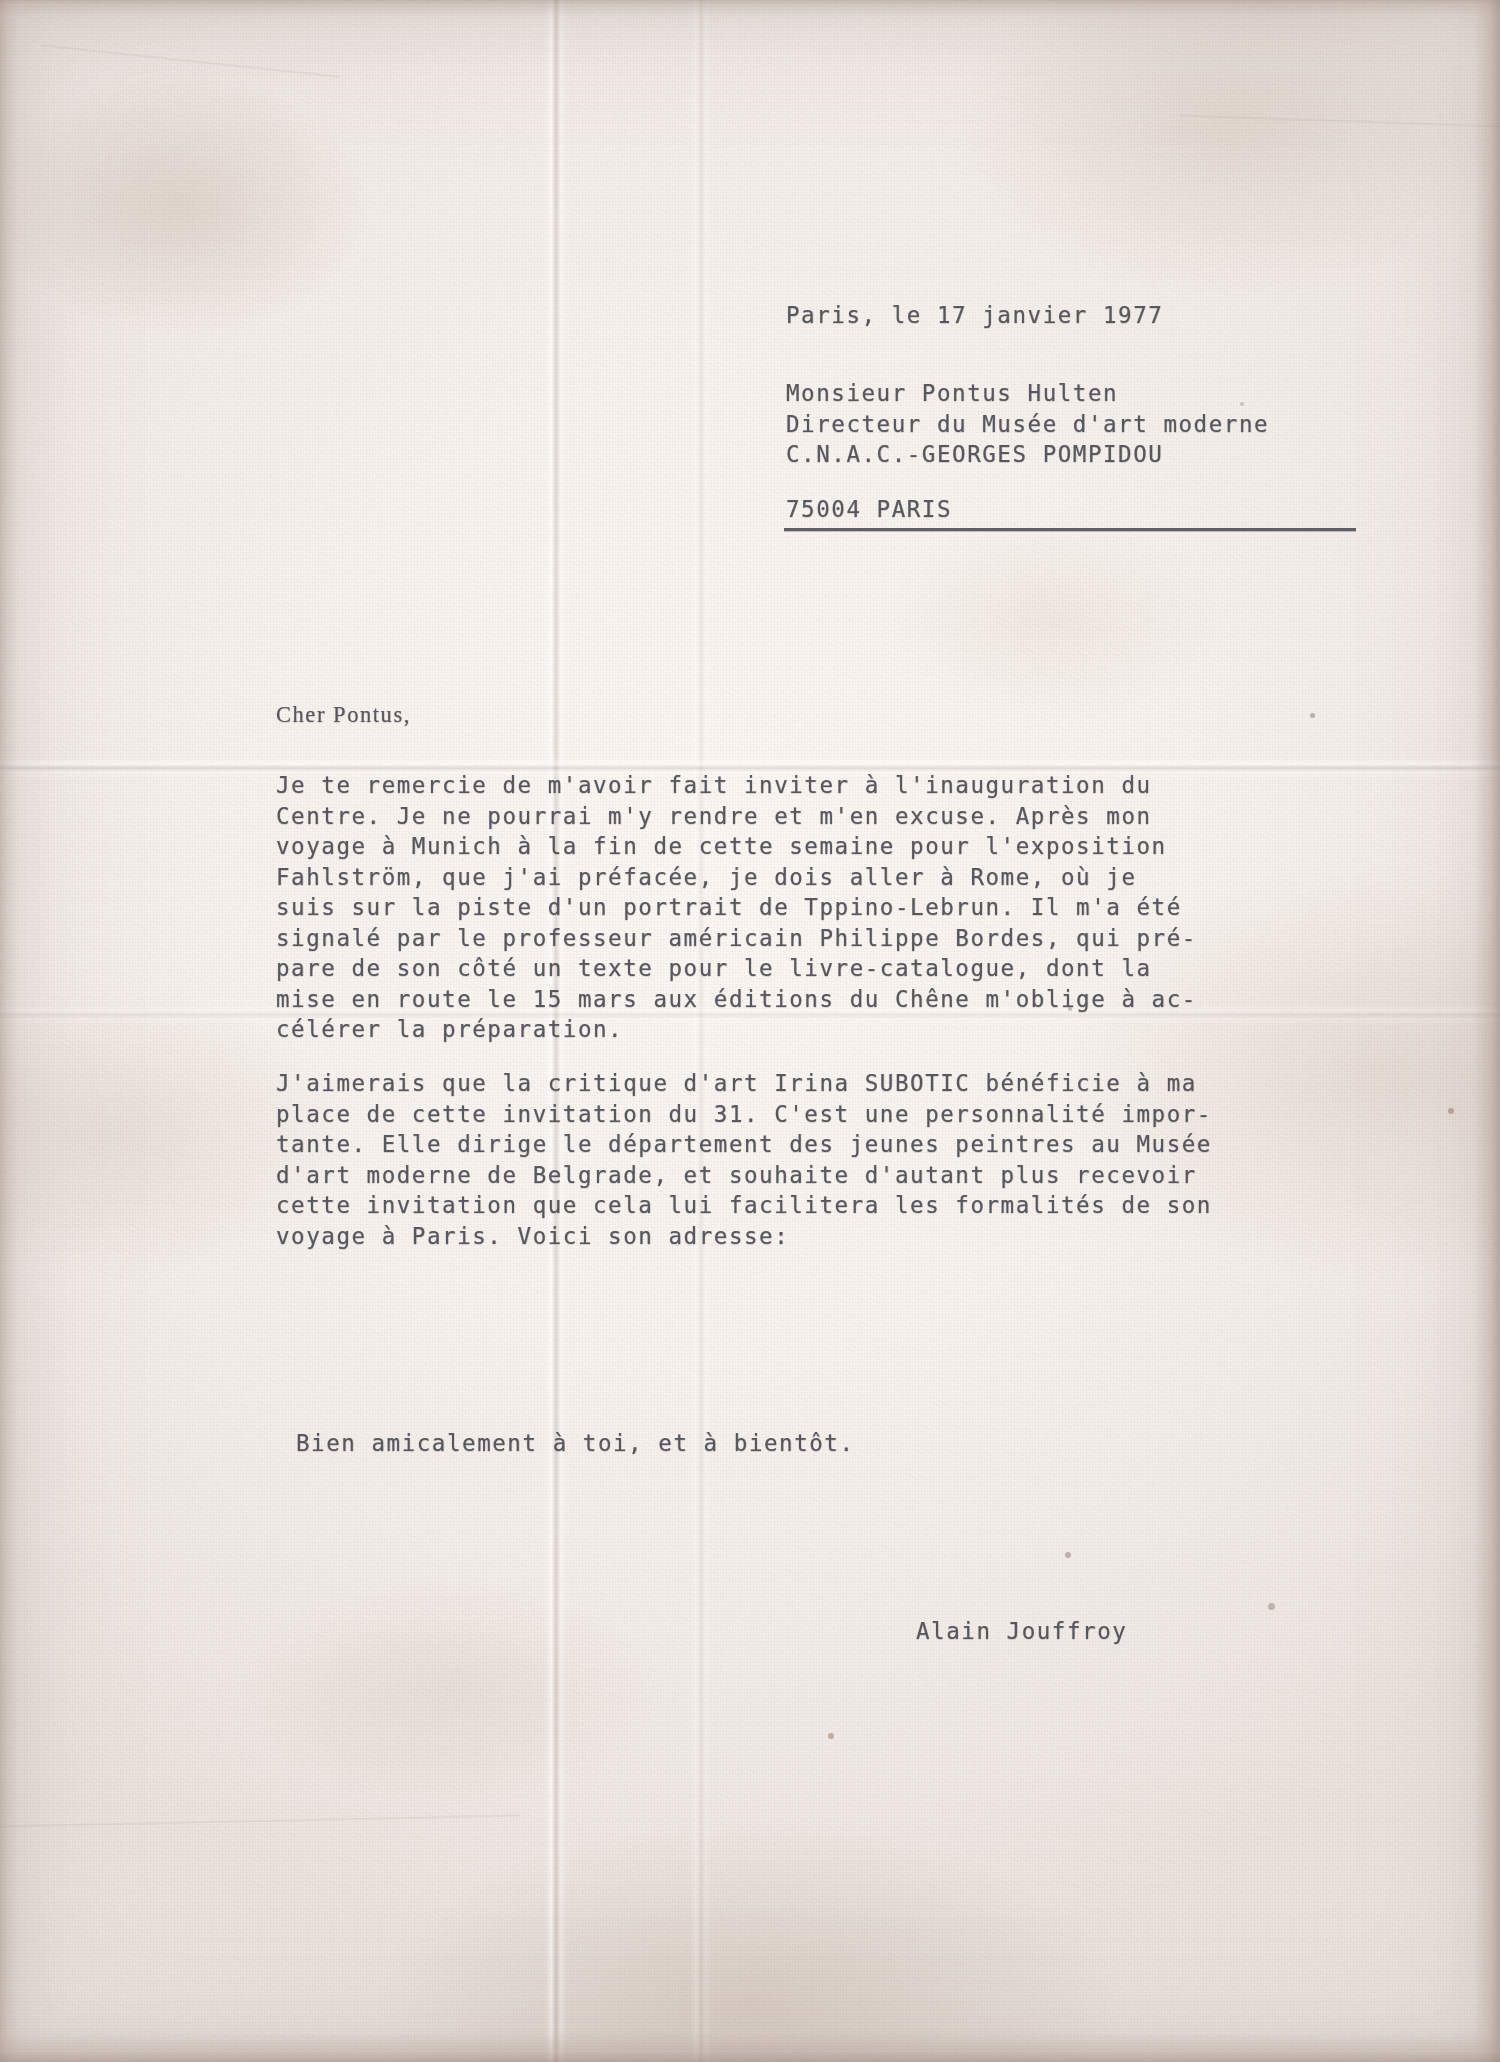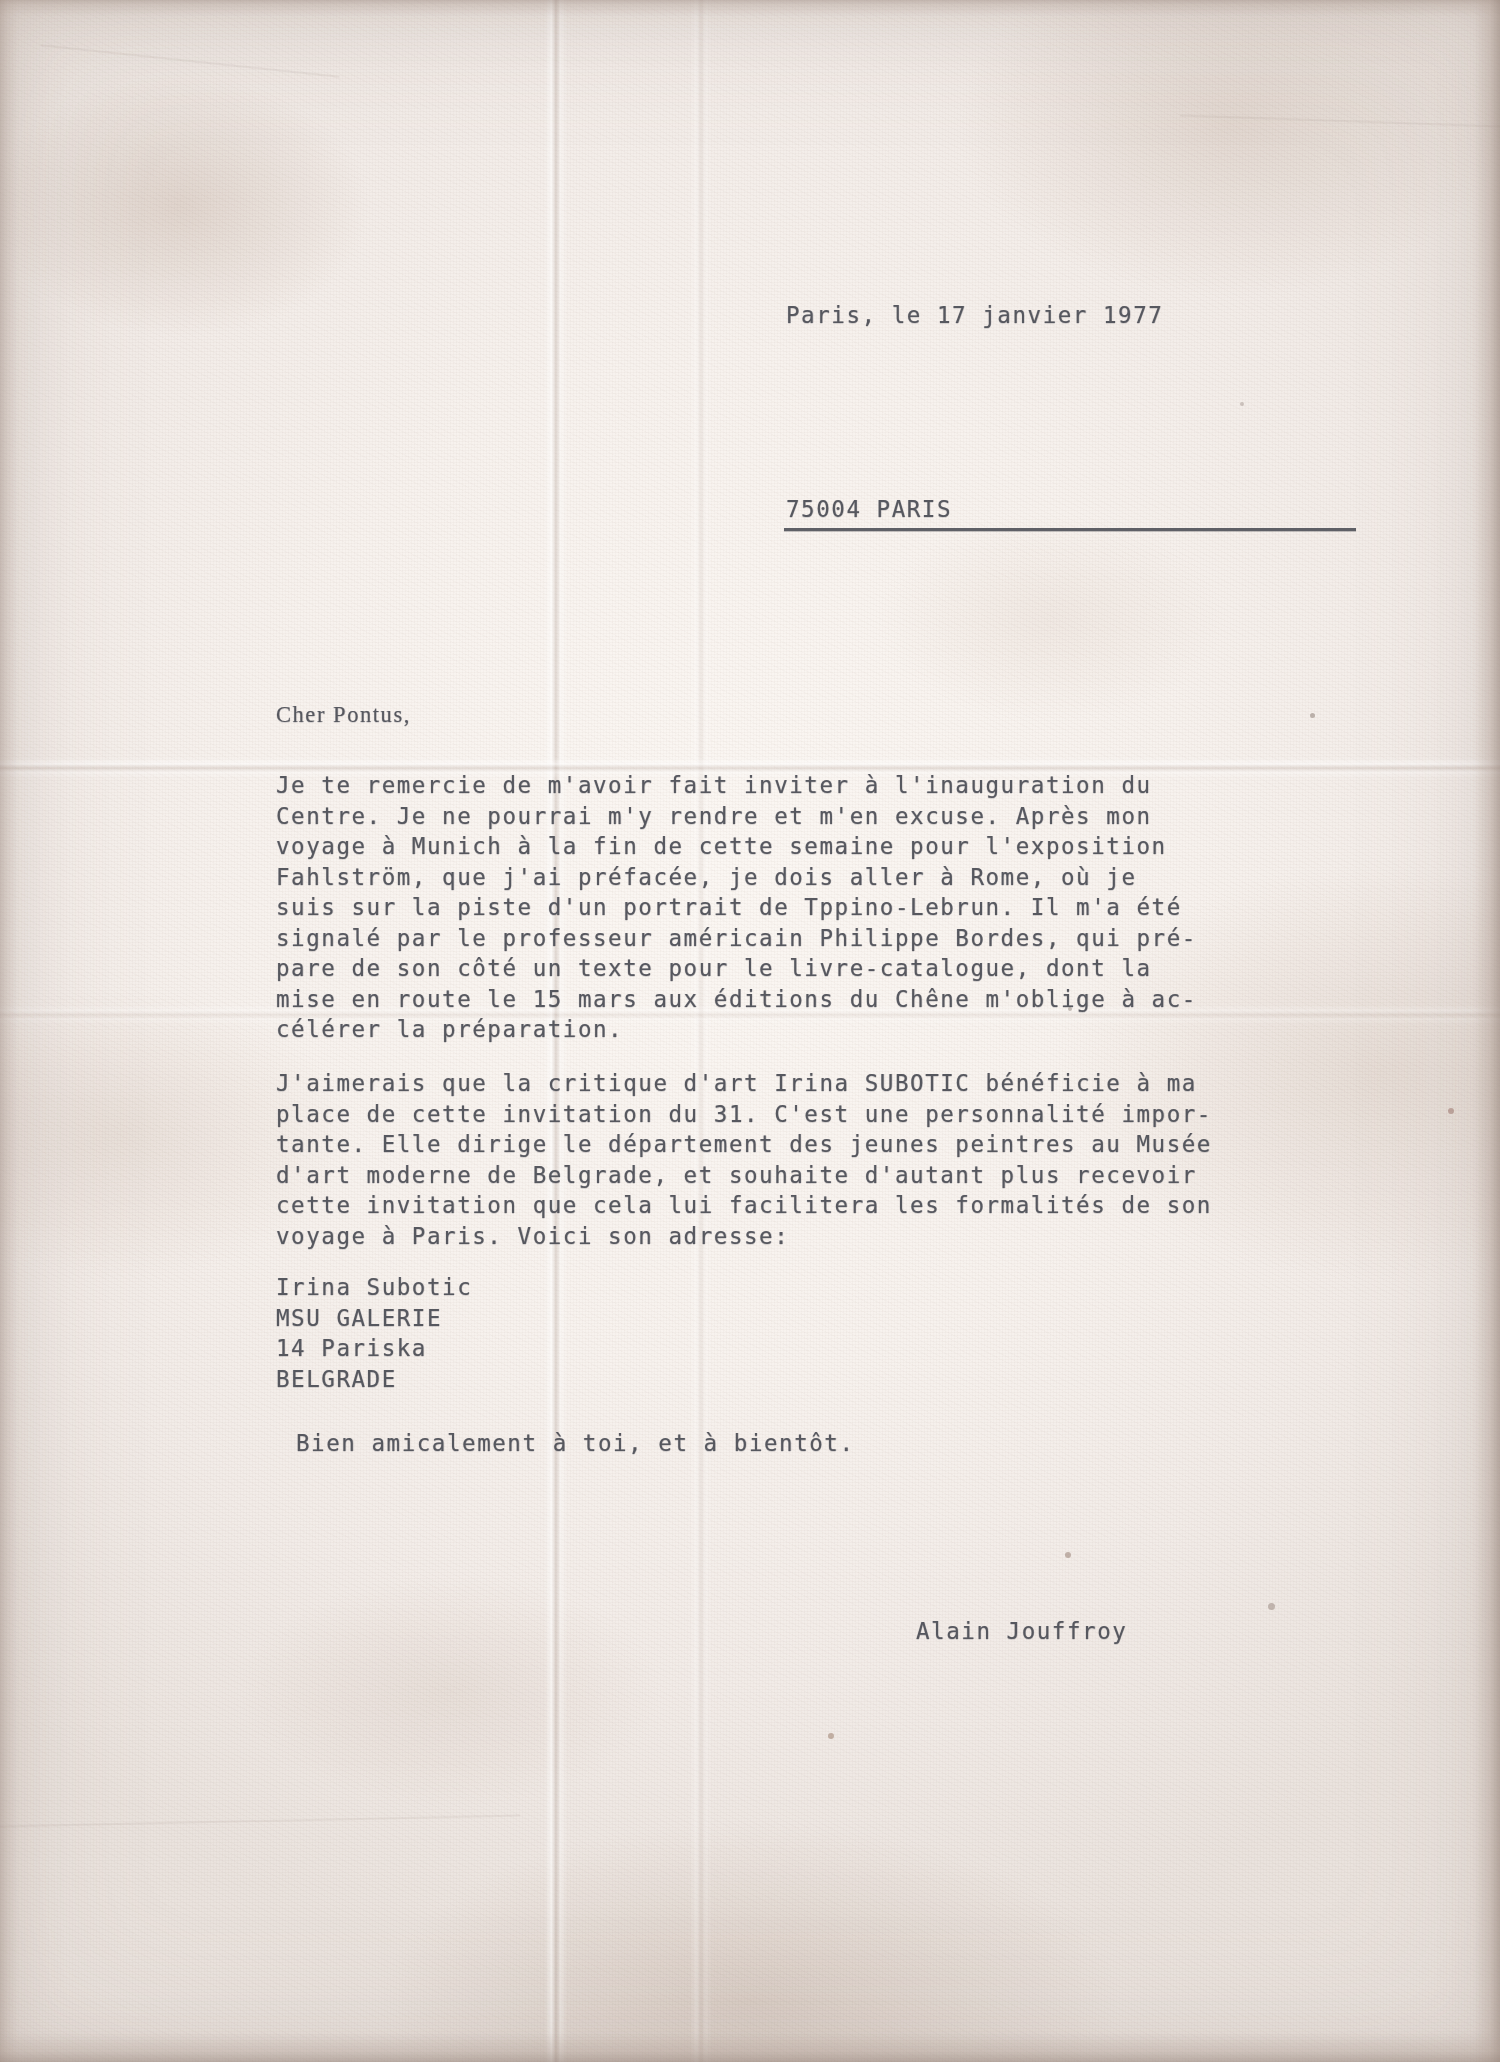--- a/index.html
+++ b/index.html
@@ -187,20 +187,23 @@
   <div class="fold-v" style="left:545px;"></div>
   <div class="fold-v" style="left:690px; opacity:0.45;"></div>
   <div class="fold-h" style="top:758px;"></div>
   <div class="fold-h" style="top:1005px; opacity:0.55;"></div>
   <div class="crease-soft" style="left:0; top:1820px; width:520px; height:2px; transform:rotate(-1.2deg);"></div>
   <div class="crease-soft" style="left:1180px; top:120px; width:320px; height:2px; transform:rotate(2deg);"></div>
   <div class="crease-soft" style="left:40px; top:60px; width:300px; height:2px; transform:rotate(6deg);"></div>
 
   <div class="typed date-line">Paris, le 17 janvier 1977</div>
 
+  <div class="typed addressee">Monsieur Pontus Hulten
+Directeur du Musée d'art moderne
+C.N.A.C.-GEORGES POMPIDOU</div>
 
   <div class="typed addressee-city">75004 PARIS</div>
 
   <div class="addr-underline"></div>
 
   <div class="typed salutation">Cher Pontus,</div>
 
   <div class="typed para-1">Je te remercie de m'avoir fait inviter à l'inauguration du
 Centre. Je ne pourrai m'y rendre et m'en excuse. Après mon
 voyage à Munich à la fin de cette semaine pour l'exposition
@@ -211,24 +214,20 @@
 mise en route le 15 mars aux éditions du Chêne m'oblige à ac-
 célérer la préparation.</div>
 
   <div class="typed para-2">J'aimerais que la critique d'art Irina SUBOTIC bénéficie à ma
 place de cette invitation du 31. C'est une personnalité impor-
 tante. Elle dirige le département des jeunes peintres au Musée
 d'art moderne de Belgrade, et souhaite d'autant plus recevoir
 cette invitation que cela lui facilitera les formalités de son
 voyage à Paris. Voici son adresse:</div>
 
-  <div class="typed addr-block">Irina Subotic
-MSU GALERIE
-14 Pariska
-BELGRADE</div>
 
   <div class="typed closing">Bien amicalement à toi, et à bientôt.</div>
 
   <div class="typed signature">Alain Jouffroy</div>
 
   <div class="speck" style="left:1310px; top:713px;  width:5px; height:5px; background:rgba(120,105,95,0.45);"></div>
   <div class="speck" style="left:1448px; top:1108px; width:6px; height:6px; background:rgba(130,80,70,0.40);"></div>
   <div class="speck" style="left:1068px; top:1007px; width:4px; height:4px; background:rgba(120,105,95,0.40);"></div>
   <div class="speck" style="left:1065px; top:1552px; width:6px; height:6px; background:rgba(125,95,80,0.42);"></div>
   <div class="speck" style="left:1268px; top:1603px; width:7px; height:7px; background:rgba(120,100,90,0.38);"></div>

